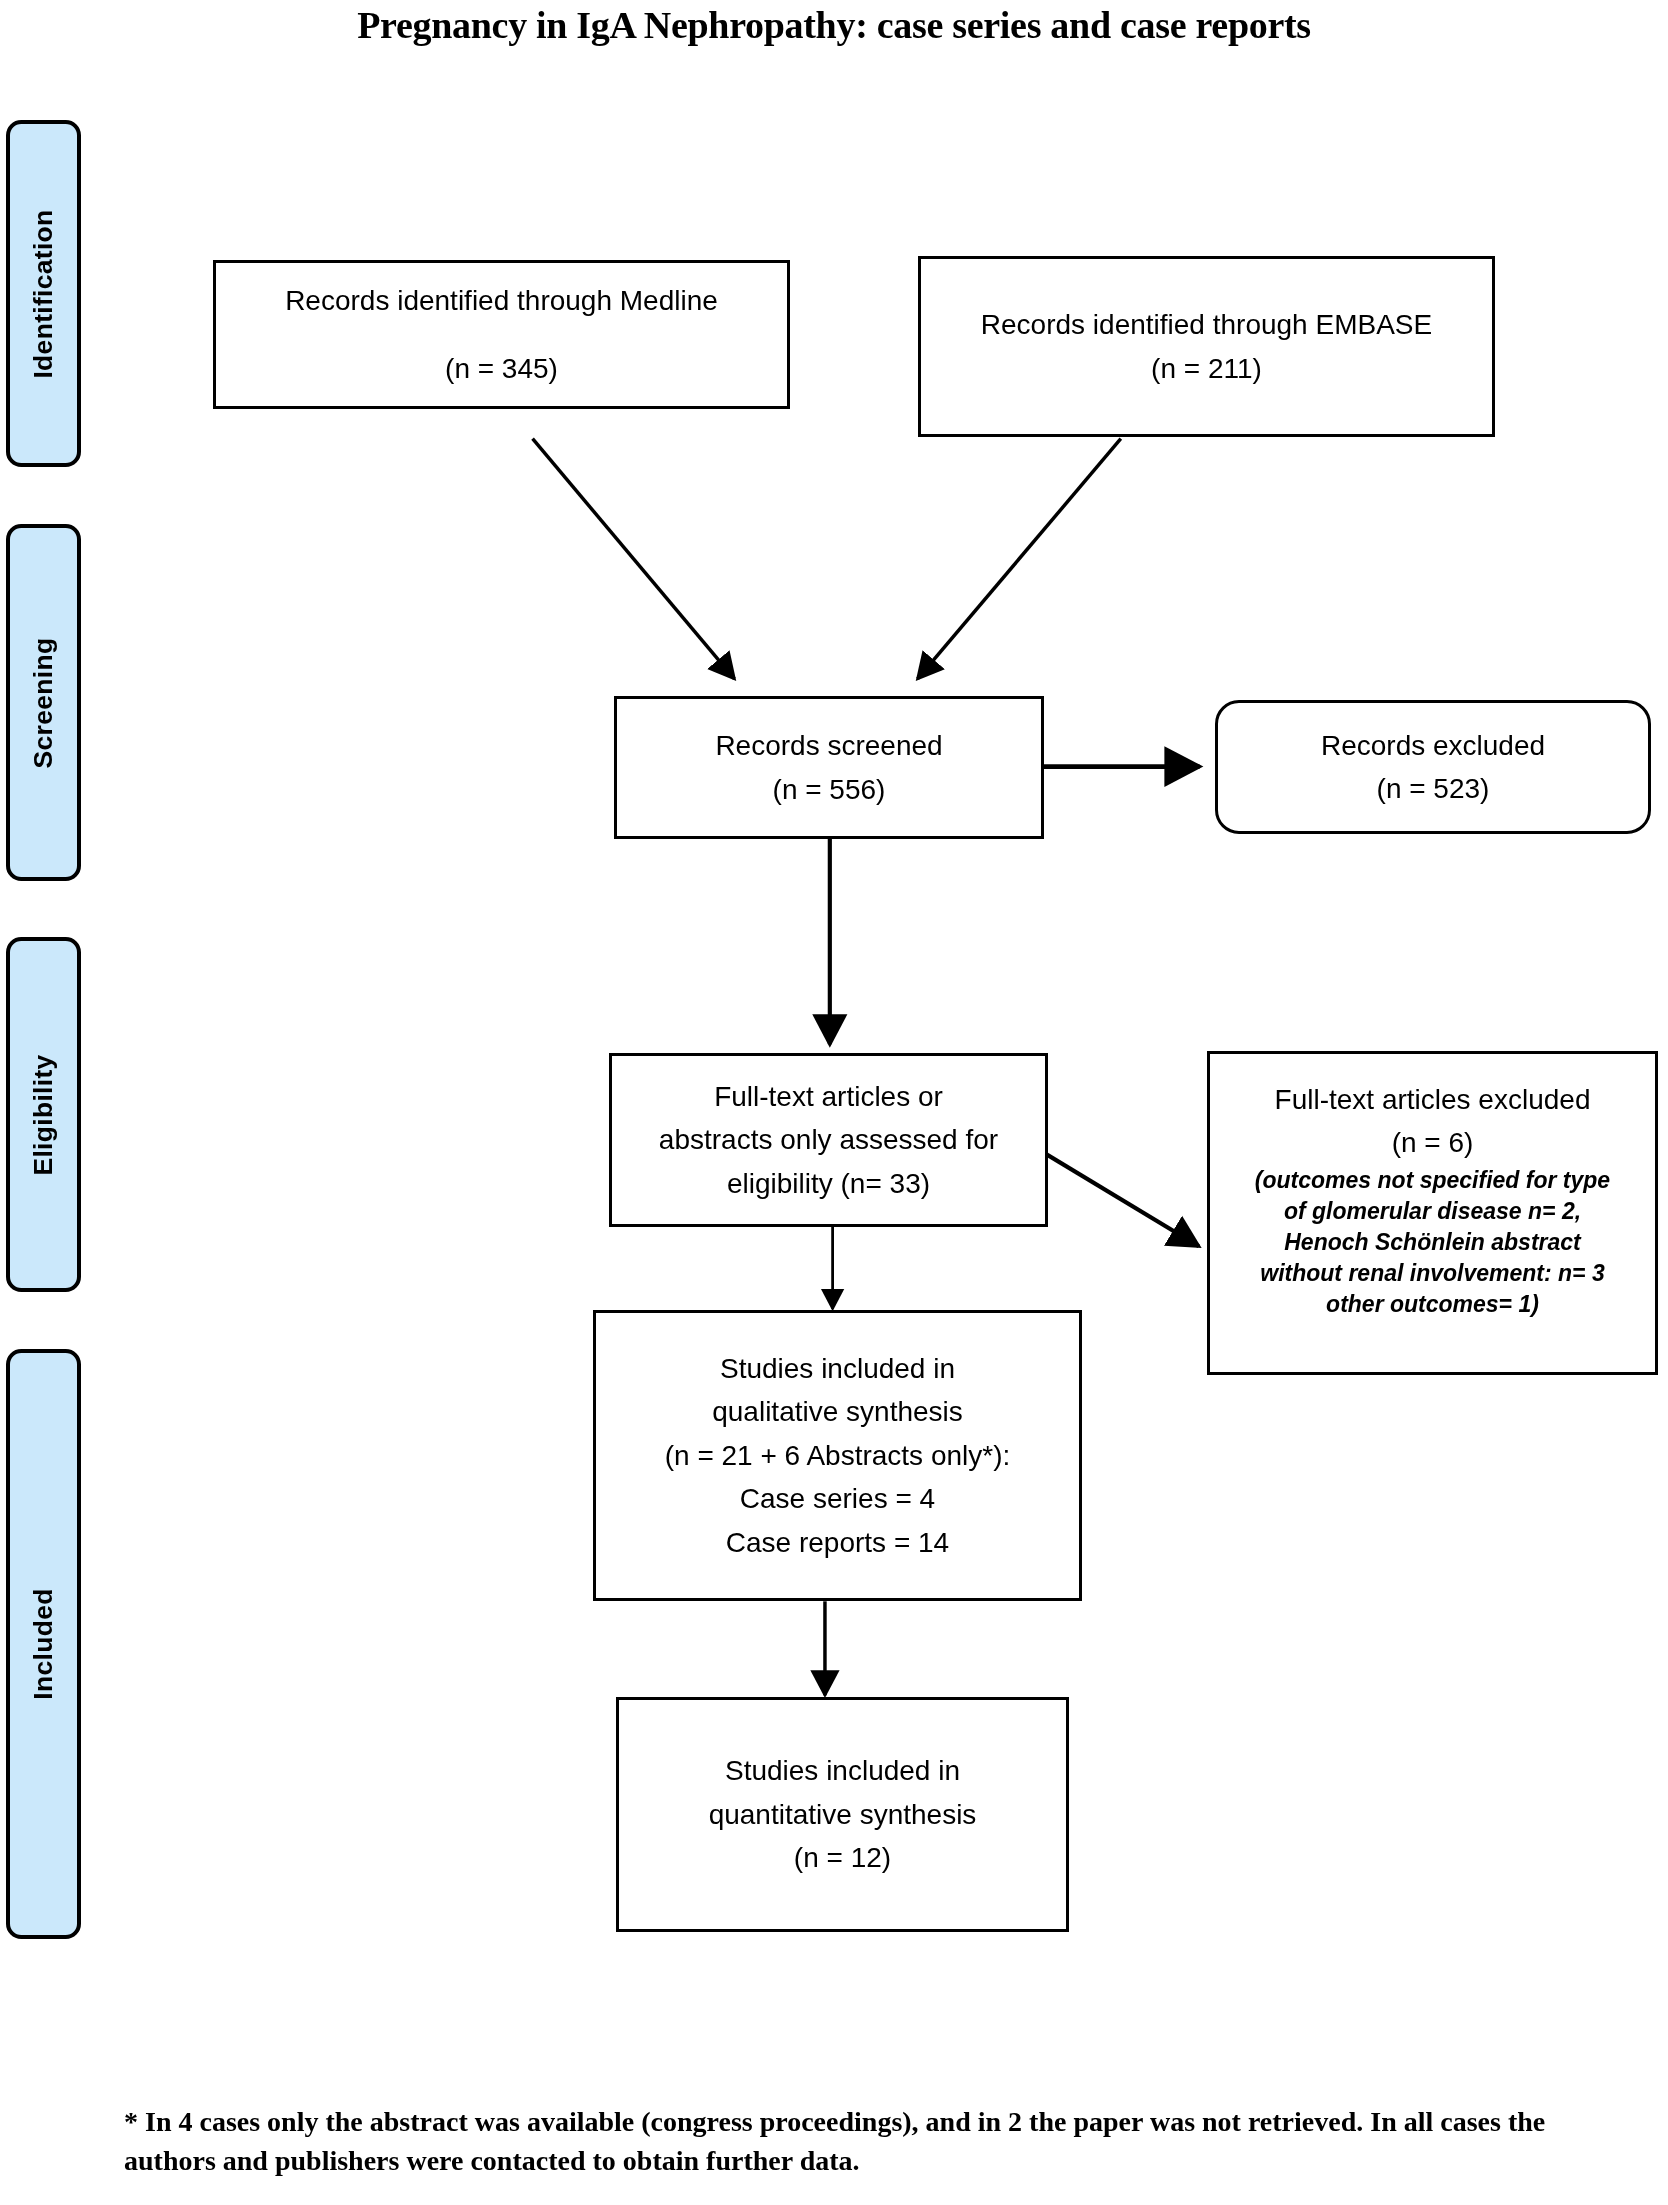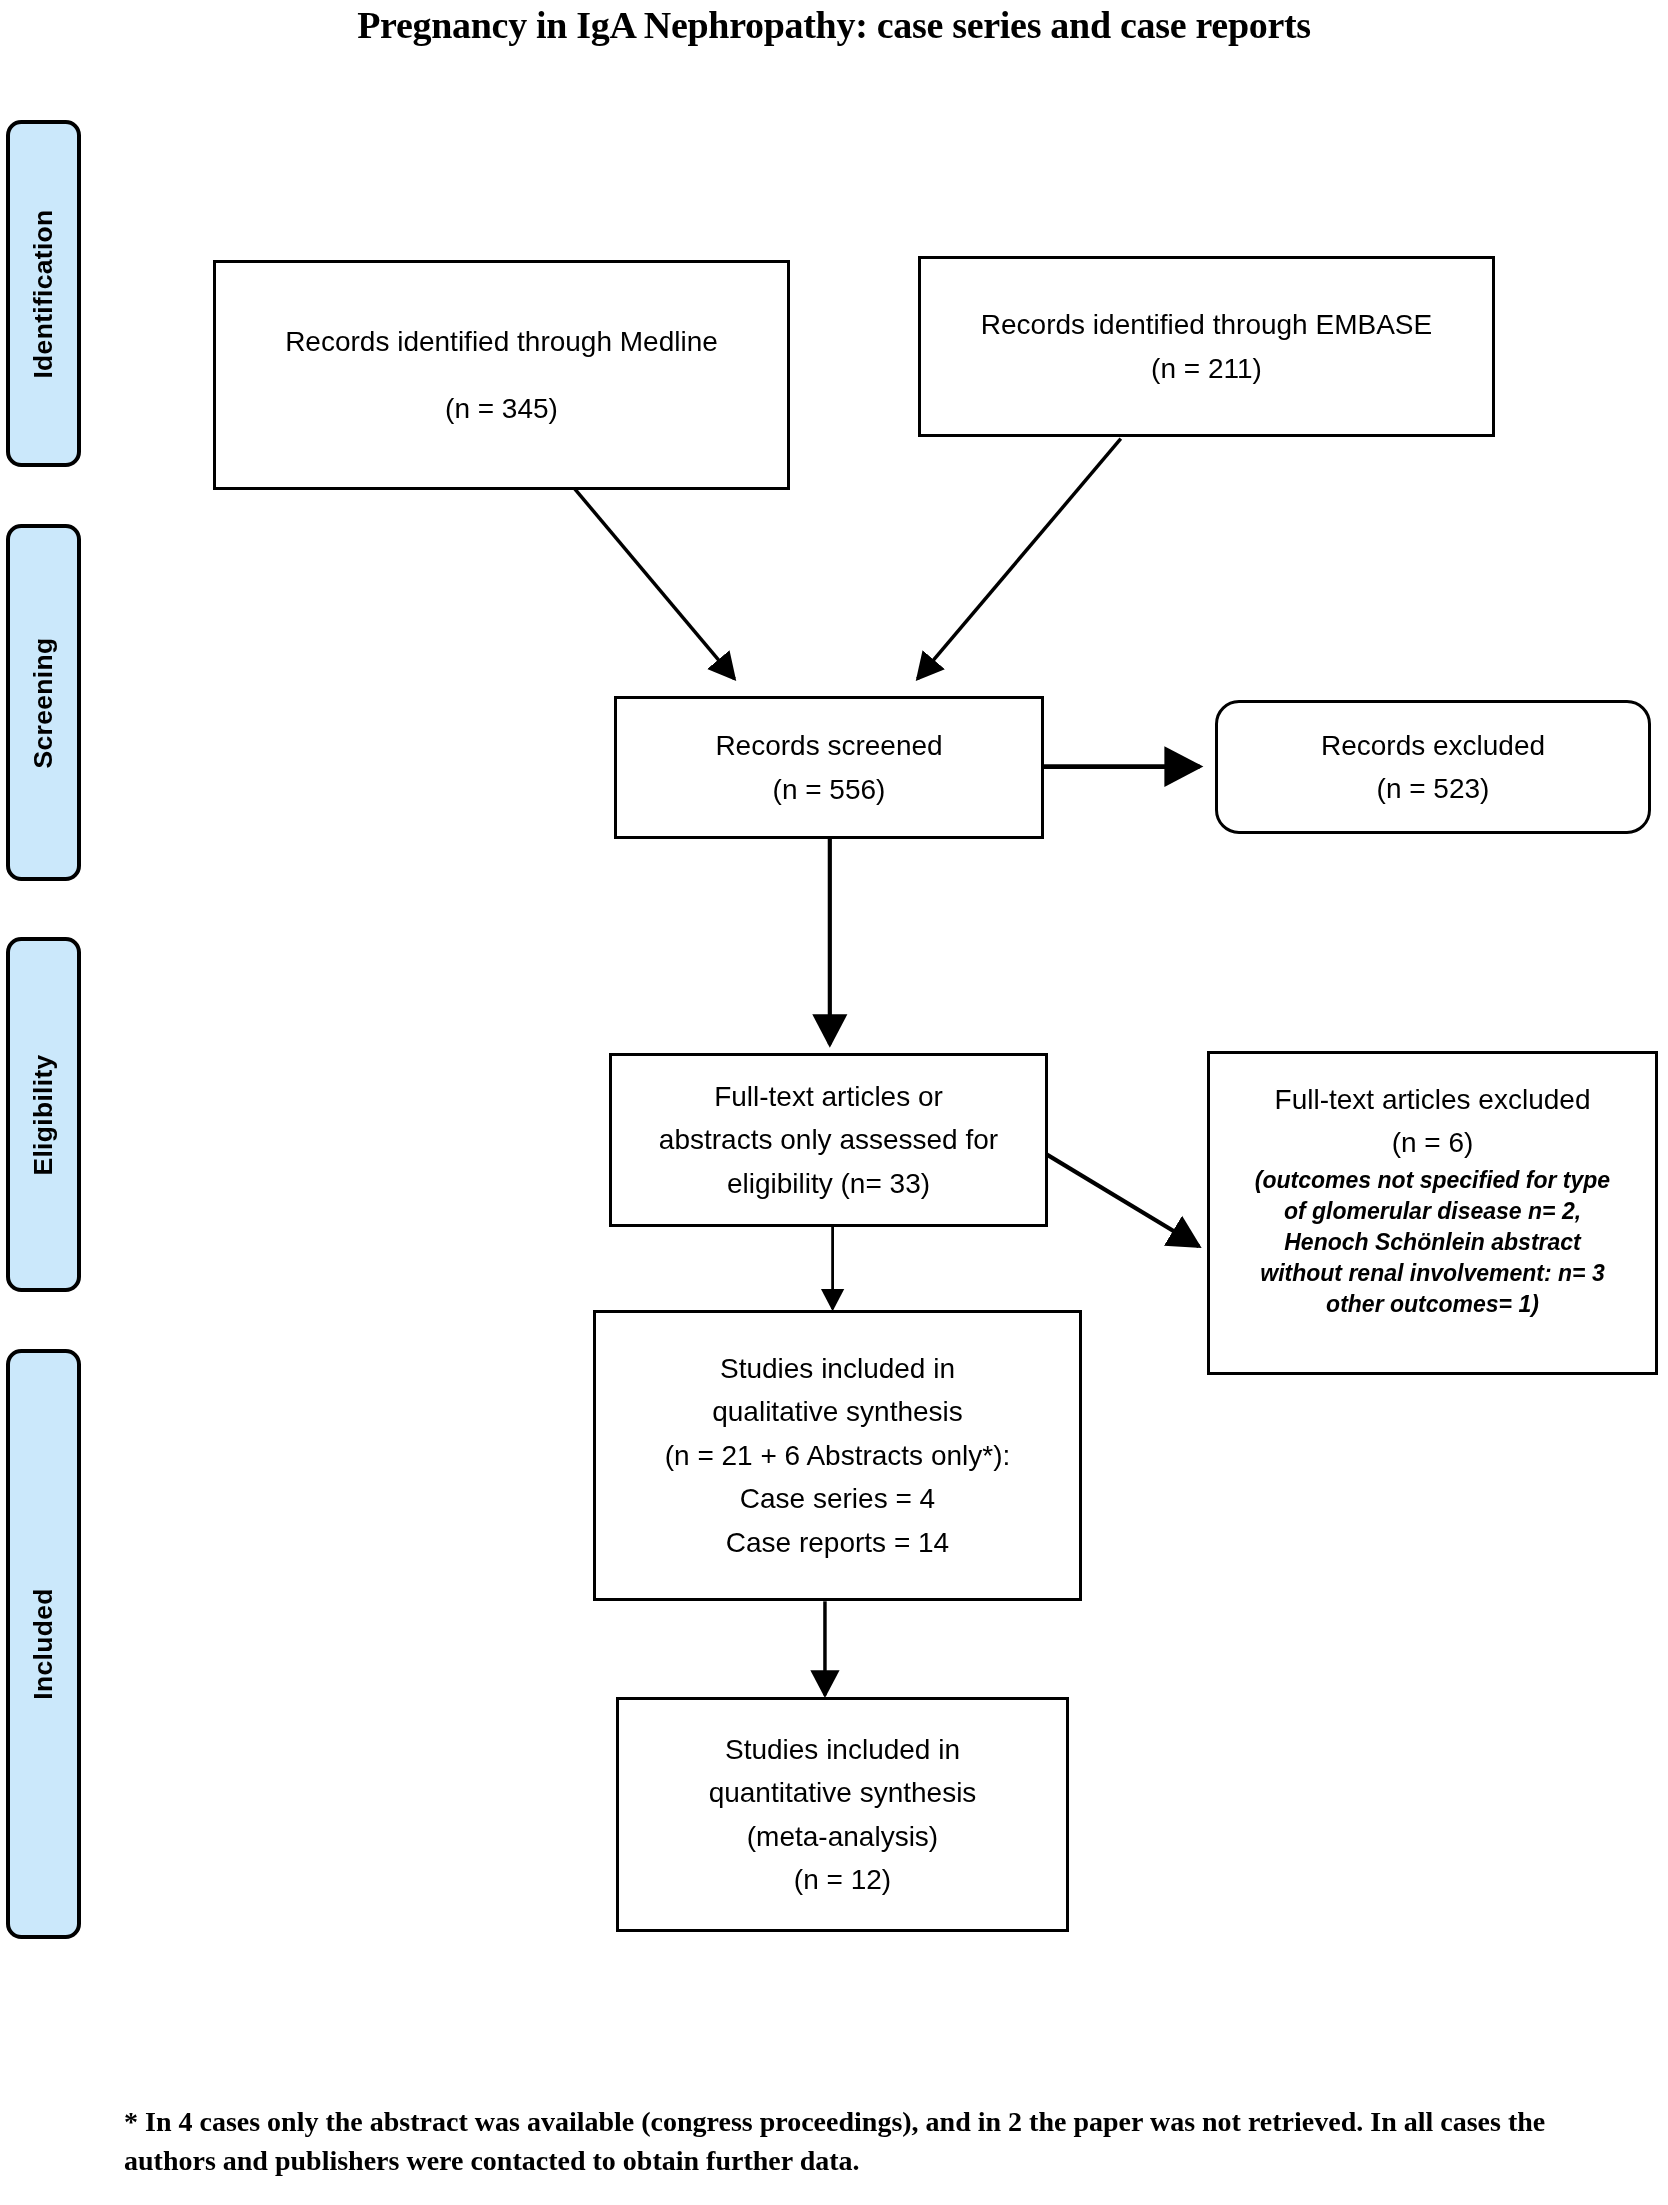--- a/index.html
+++ b/index.html
@@ -136,21 +136,21 @@
 </div>
 
 <div class="phase-rail" style="top:937px; height:355px;">
   <span class="phase-label">Eligibility</span>
 </div>
 
 <div class="phase-rail" style="top:1349px; height:590px;">
   <span class="phase-label">Included</span>
 </div>
 
-<div class="flow-box" style="left:213px; top:260px; width:577px; height:230px;gap:24px;">
+<div class="flow-box" style="left:213px; top:260px; width:577px; height:149px;gap:24px;">
   <span class="line">Records identified through Medline</span>
   <span class="line">(n = 345)</span>
 </div>
 
 <div class="flow-box" style="left:876px; top:256px; width:577px; height:181px;margin-left:42px;">
   <span class="line">Records identified through EMBASE</span>
   <span class="line">(n = 211)</span>
 </div>
 
 <div class="flow-box" style="left:614px; top:696px; width:430px; height:143px;">
@@ -183,18 +183,17 @@
   <span class="line">Studies included in</span>
   <span class="line">qualitative synthesis</span>
   <span class="line">(n = 21 + 6 Abstracts only*):</span>
   <span class="line">Case series = 4</span>
   <span class="line">Case reports = 14</span>
 </div>
 
 <div class="flow-box" style="left:616px; top:1697px; width:453px; height:235px;">
   <span class="line">Studies included in</span>
   <span class="line">quantitative synthesis</span>
-  <span class="line">(meta-analysis)</span>
   <span class="line">(n = 12)</span>
 </div>
 
 <div id="footnote">* In 4 cases only the abstract was available (congress proceedings), and in 2 the paper was not retrieved. In all cases the authors and publishers were contacted to obtain further data.</div>
 
 
 </body></html>

